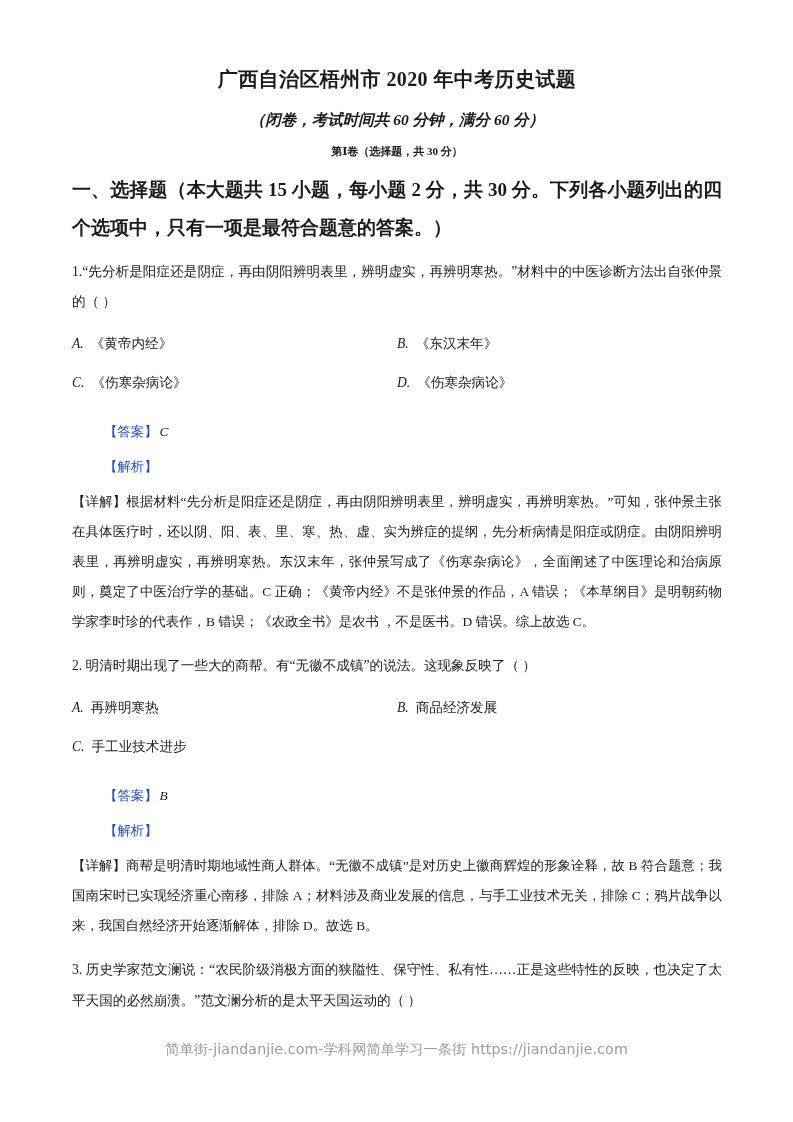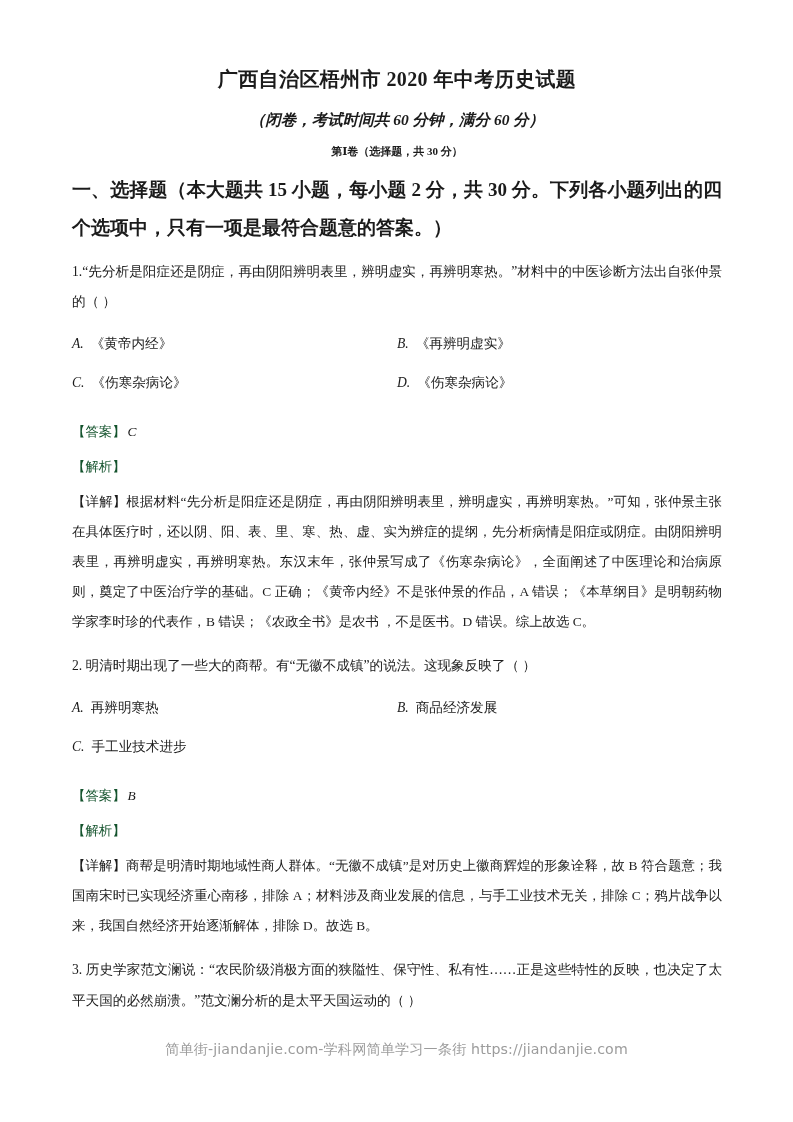--- a/index.html
+++ b/index.html
@@ -96,21 +96,22 @@
     padding-right: 7px;
   }
 
   .ans-line, .anl-line {
     font-size: 13.4px;
     line-height: 1.0;
     padding-top: 22px;
     margin: 0;
   }
   .tag {
-    color: #14532d;
+    color: #1d4ed8;
+    margin-left: 32px;
   }
   .ans-letter {
     color: #1b1b1b;
     font-style: italic;
     padding-left: 2px;
   }
   .explain {
     font-size: 13.4px;
     line-height: 2.25;
     margin: 0;
@@ -145,21 +146,21 @@
 
     <div class="section-head">一、选择题（本大题共 15 小题，每小题 2 分，共 30 分。下列各小题列出的四个选项中，只有一项是最符合题意的答案。）</div>
 
     <div class="q-stem">1.“先分析是阳症还是阴症，再由阴阳辨明表里，辨明虚实，再辨明寒热。”材料中的中医诊断方法出自张仲景的（ ）</div>
 
     <div class="options">
       <div class="opt">
         <span class="lab">A.</span><span>《黄帝内经》</span>
       </div>
       <div class="opt">
-        <span class="lab">B.</span><span>《再辨明虚实》</span>
+        <span class="lab">B.</span><span>《东汉末年》</span>
       </div>
       <div class="opt">
         <span class="lab">C.</span><span>《伤寒杂病论》</span>
       </div>
       <div class="opt">
         <span class="lab">D.</span><span>《伤寒杂病论》</span>
       </div>
     </div>
 
     <div class="ans-line">

